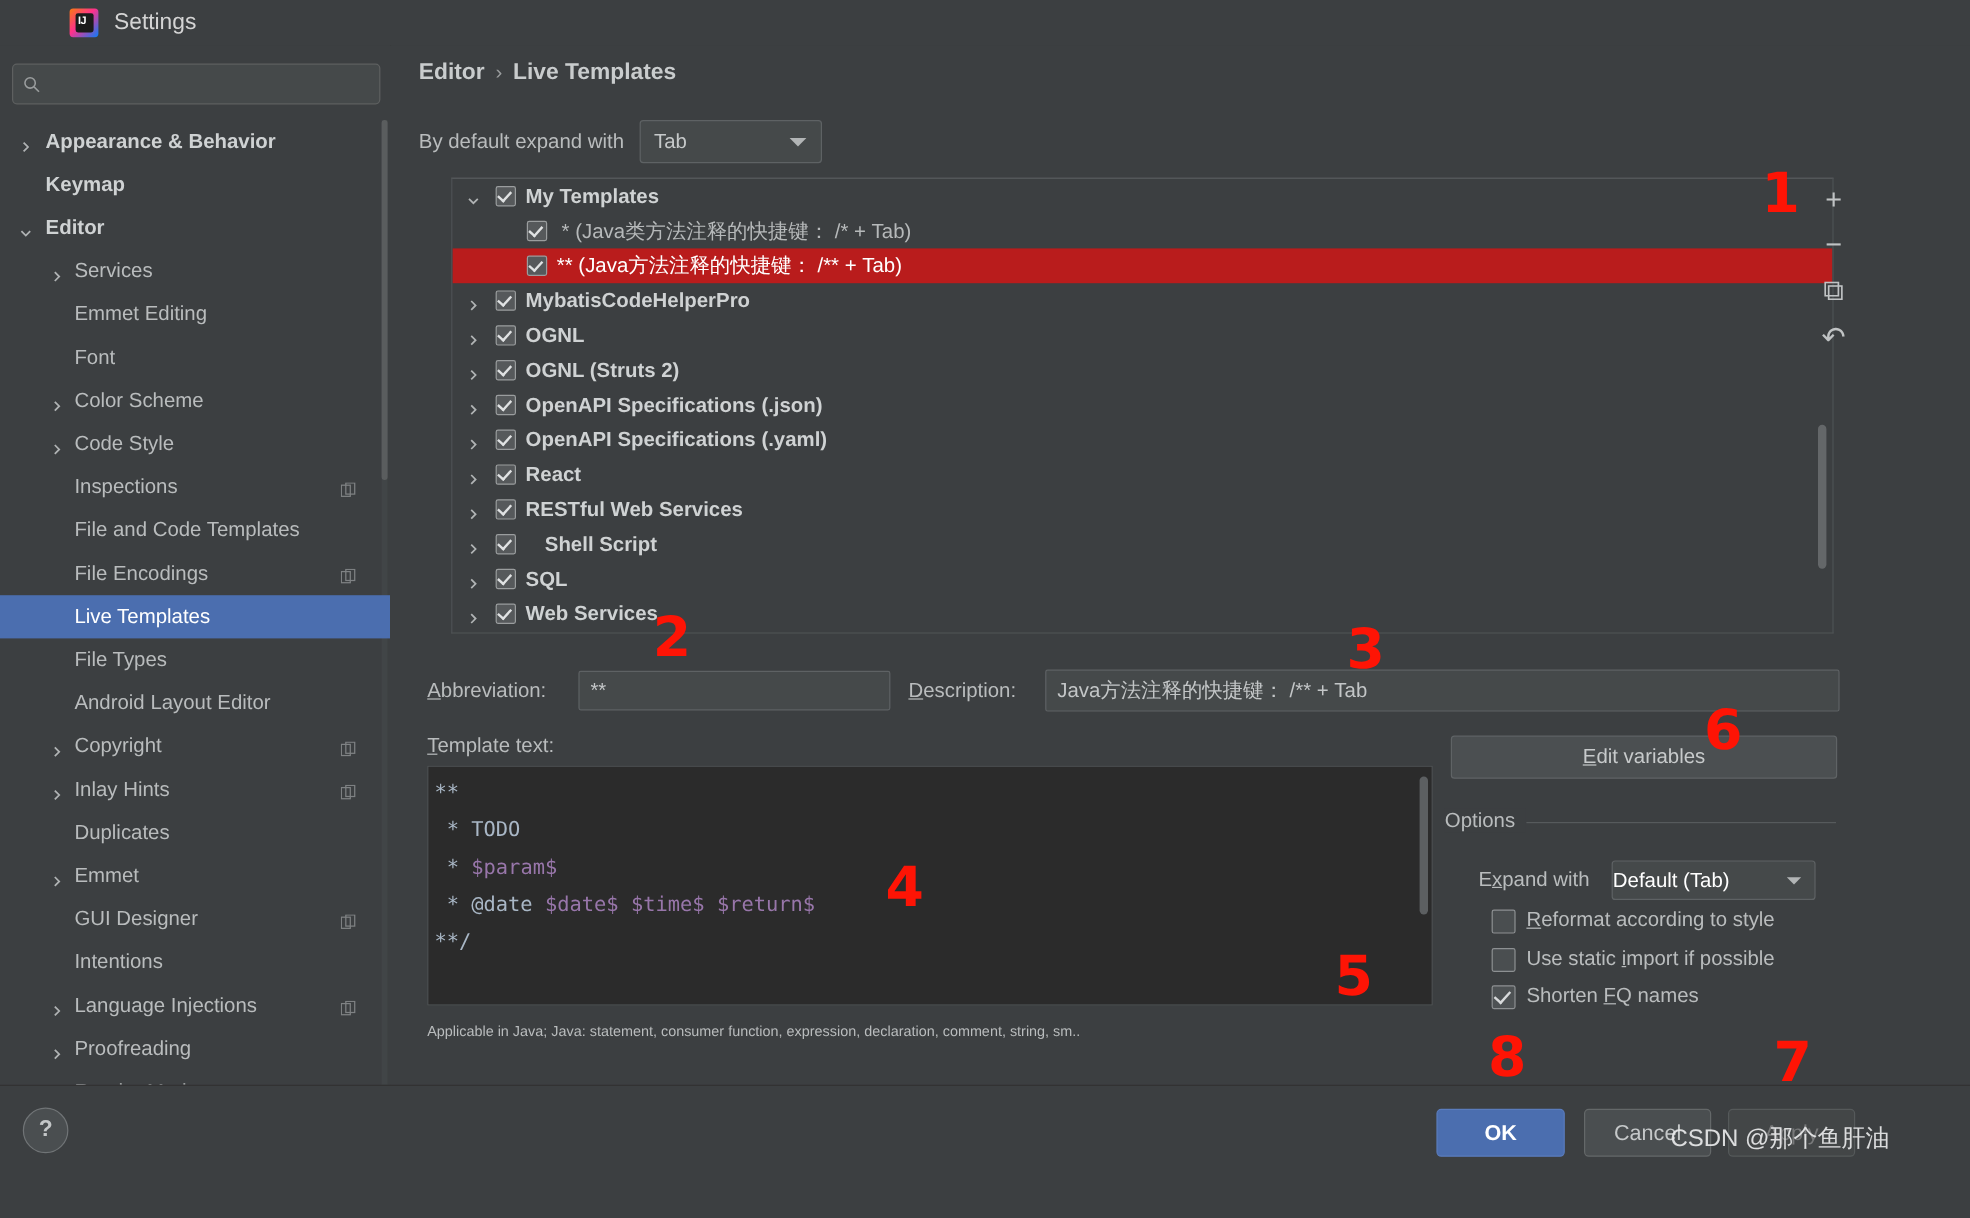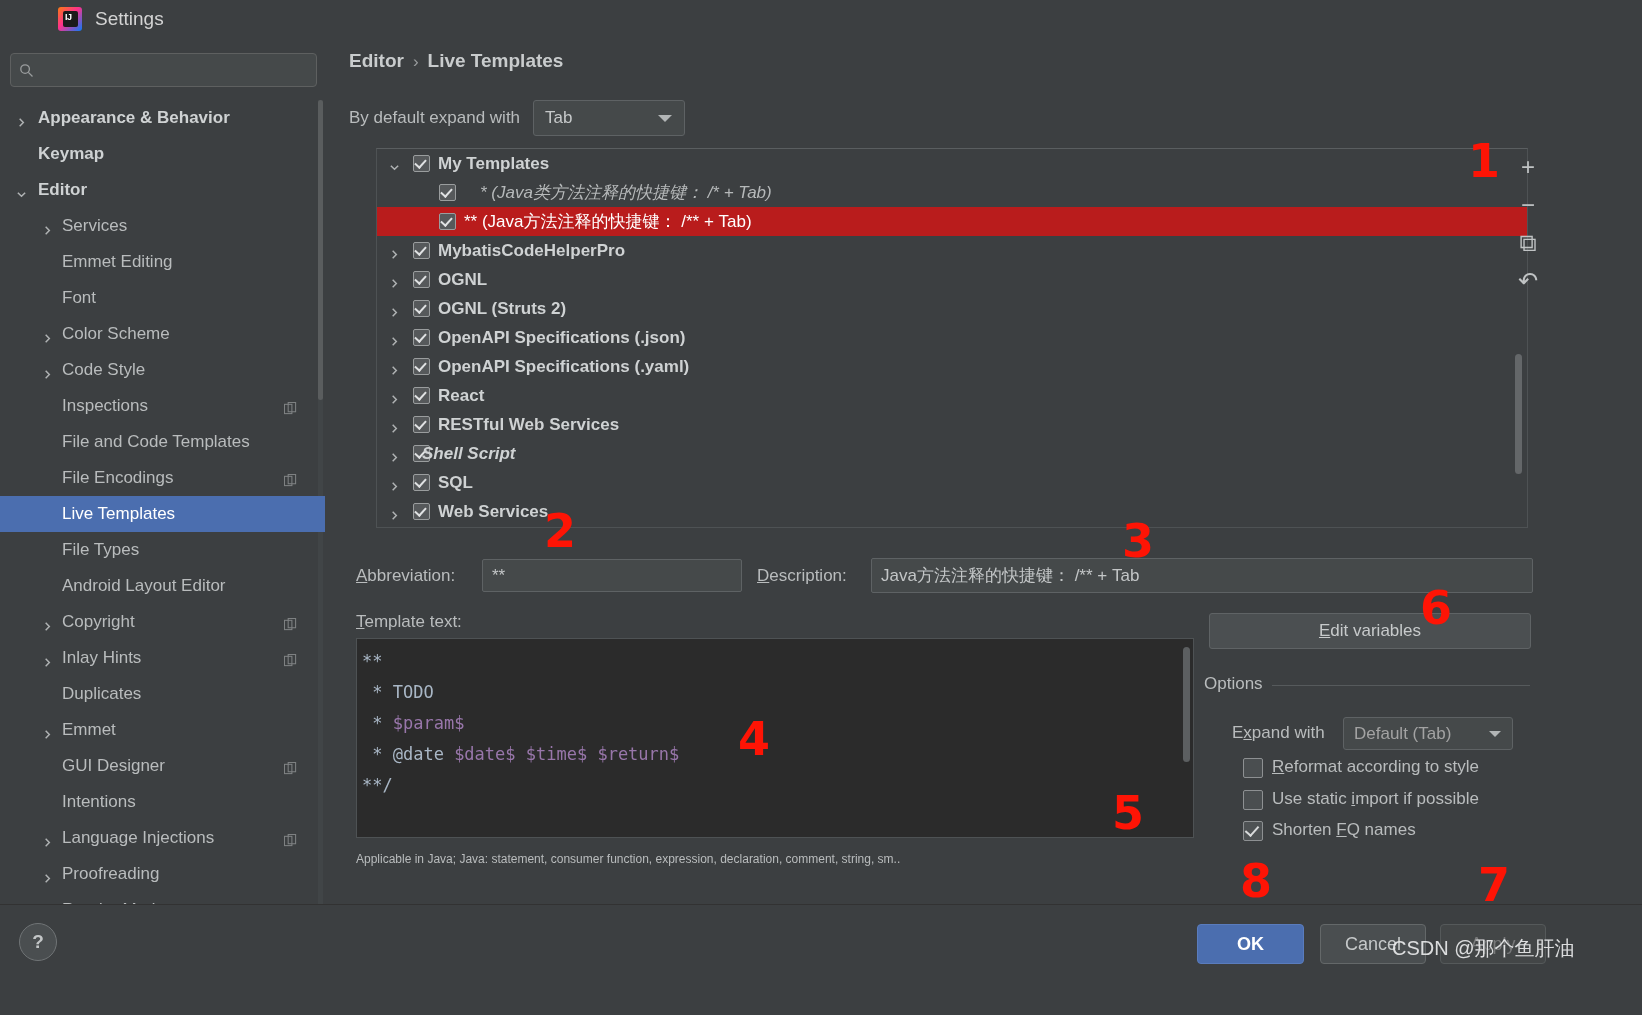--- a/index.html
+++ b/index.html
@@ -85,21 +85,21 @@
 
   
   .editvars{position:absolute;left:1209px;top:613px;width:320px;height:34px;background:#4b4f51;
             border:1px solid #5f6365;border-radius:3px;display:flex;align-items:center;justify-content:center;}
   .editvars .t{font-size:17px;color:#c7cacb;}
   .opt-legend{position:absolute;left:1204px;top:674px;font-size:17px;color:#b9bcbd;background:#3c3f41;padding-right:8px;z-index:2;}
   .opt-line{position:absolute;left:1272px;top:685px;width:258px;height:1px;background:#565a5c;}
   .exp-lab{position:absolute;left:1232px;top:723px;font-size:17px;color:#b9bcbd;}
   .combo2{position:absolute;left:1343px;top:717px;width:168px;height:31px;background:#45494a;
           border:1px solid #5e6264;border-radius:3px;display:flex;align-items:center;}
-  .combo2 .val{margin-left:10px;font-size:17px;color:#a3a3a3;}
+  .combo2 .val{font-size:17px;color:#ffffff;}
   .combo2 .car{position:absolute;right:11px;width:0;height:0;border-left:6px solid transparent;
                border-right:6px solid transparent;border-top:6px solid #b2b5b6;}
   .ocb{position:absolute;left:1243px;width:18px;height:18px;border:1px solid #8d9092;
        background:#4a4e50;border-radius:2px;}
   .ocb.on{background:#4e5254;}
   .ocb.on::after{content:"";position:absolute;left:4px;top:1px;width:6px;height:11px;
                  border:solid #d8dadb;border-width:0 2px 2px 0;transform:rotate(42deg);}
   .ocb-lab{position:absolute;left:1272px;font-size:17px;color:#b9bcbd;white-space:nowrap;}
 
   
@@ -292,21 +292,21 @@
     <div id="tpl-rows">
         <div class="lrow">
           <span class="chev" style="left:12px;"><svg width="11" height="11" viewBox="0 0 12 12">
               <polyline points="2,4 6,8 10,4" fill="none" stroke="#b0b3b4" stroke-width="1.6"></polyline>
             </svg></span>
           <span class="cbx on" style="left:36px;"></span>
           <span class="nm" style="left:61px;">My Templates</span>
         </div>
         <div class="lrow">
           <span class="cbx on" style="left:62px;"></span>
-          <span class="nm child" style="left:103px;font-style:italic;">* (Java类方法注释的快捷键： /* + Tab)</span>
+          <span class="nm child" style="left:91px;">* (Java类方法注释的快捷键： /* + Tab)</span>
         </div>
         <div class="lrow sel">
           <span class="cbx on" style="left:62px;"></span>
           <span class="nm child" style="left:87px;">** (Java方法注释的快捷键： /** + Tab)</span>
         </div>
         <div class="lrow">
           <span class="chev" style="left:12px;"><svg width="11" height="11" viewBox="0 0 12 12">
               <polyline points="4,2 8,6 4,10" fill="none" stroke="#b0b3b4" stroke-width="1.6"></polyline>
             </svg></span>
           <span class="cbx on" style="left:36px;"></span>
@@ -352,21 +352,21 @@
               <polyline points="4,2 8,6 4,10" fill="none" stroke="#b0b3b4" stroke-width="1.6"></polyline>
             </svg></span>
           <span class="cbx on" style="left:36px;"></span>
           <span class="nm" style="left:61px;">RESTful Web Services</span>
         </div>
         <div class="lrow">
           <span class="chev" style="left:12px;"><svg width="11" height="11" viewBox="0 0 12 12">
               <polyline points="4,2 8,6 4,10" fill="none" stroke="#b0b3b4" stroke-width="1.6"></polyline>
             </svg></span>
           <span class="cbx on" style="left:36px;"></span>
-          <span class="nm" style="left:45px;font-style:italic;">Shell Script</span>
+          <span class="nm" style="left:77px;">Shell Script</span>
         </div>
         <div class="lrow">
           <span class="chev" style="left:12px;"><svg width="11" height="11" viewBox="0 0 12 12">
               <polyline points="4,2 8,6 4,10" fill="none" stroke="#b0b3b4" stroke-width="1.6"></polyline>
             </svg></span>
           <span class="cbx on" style="left:36px;"></span>
           <span class="nm" style="left:61px;">SQL</span>
         </div>
         <div class="lrow">
           <span class="chev" style="left:12px;"><svg width="11" height="11" viewBox="0 0 12 12">

